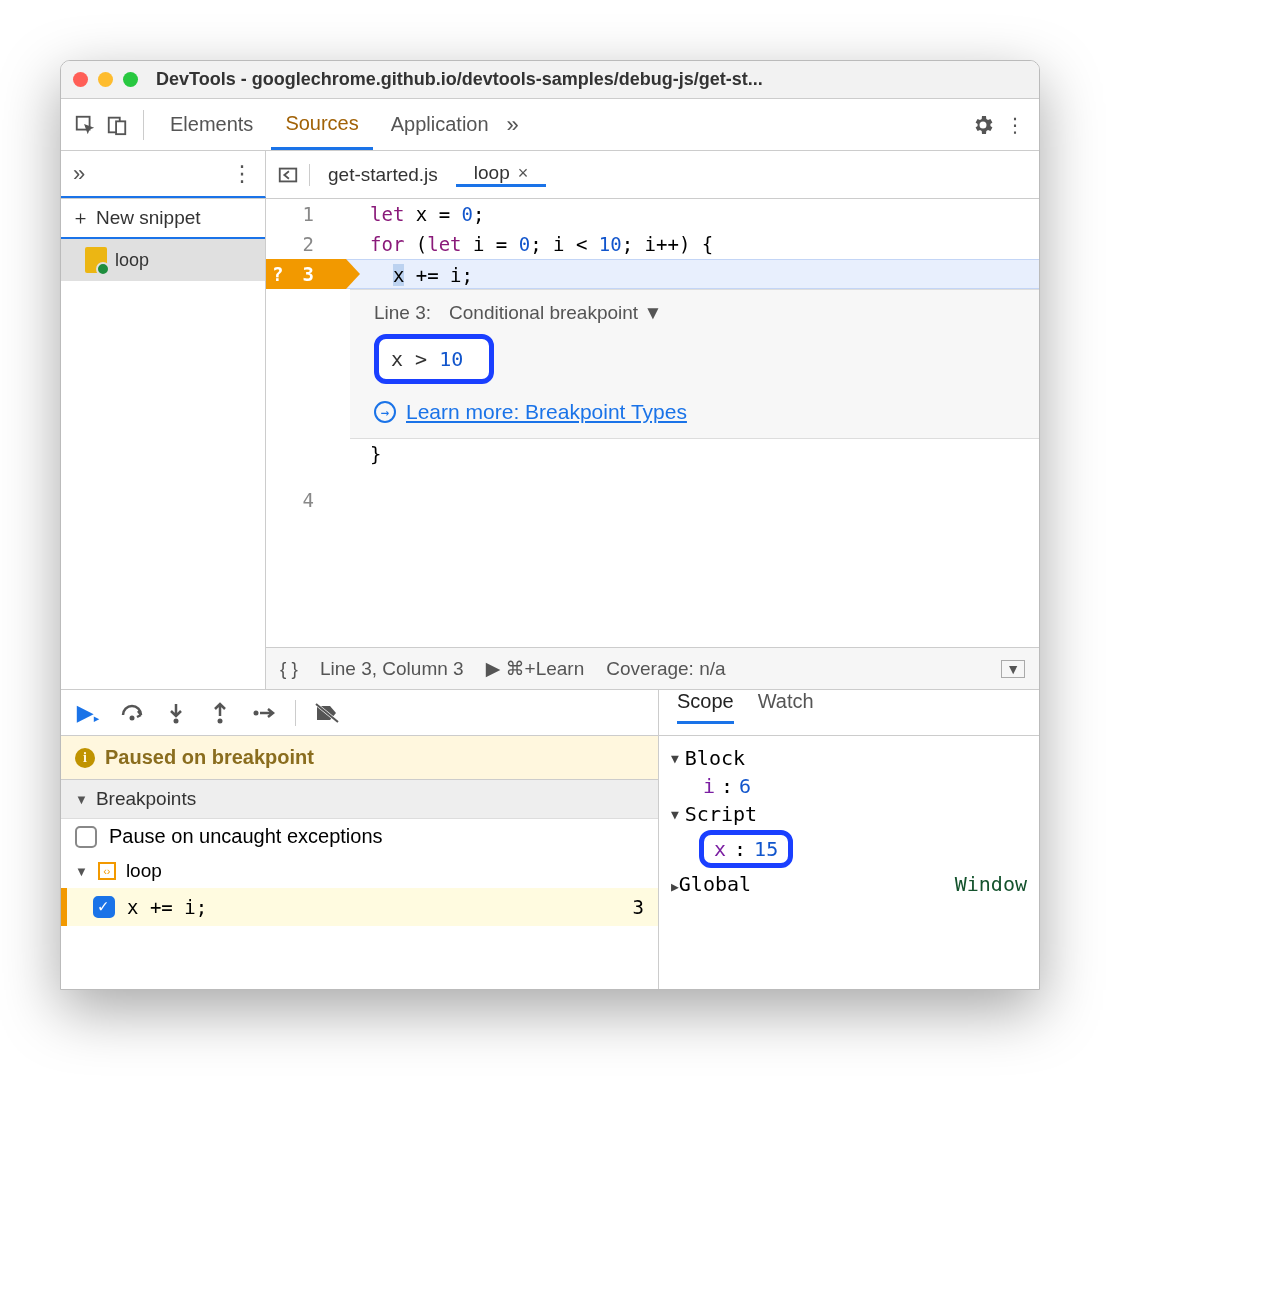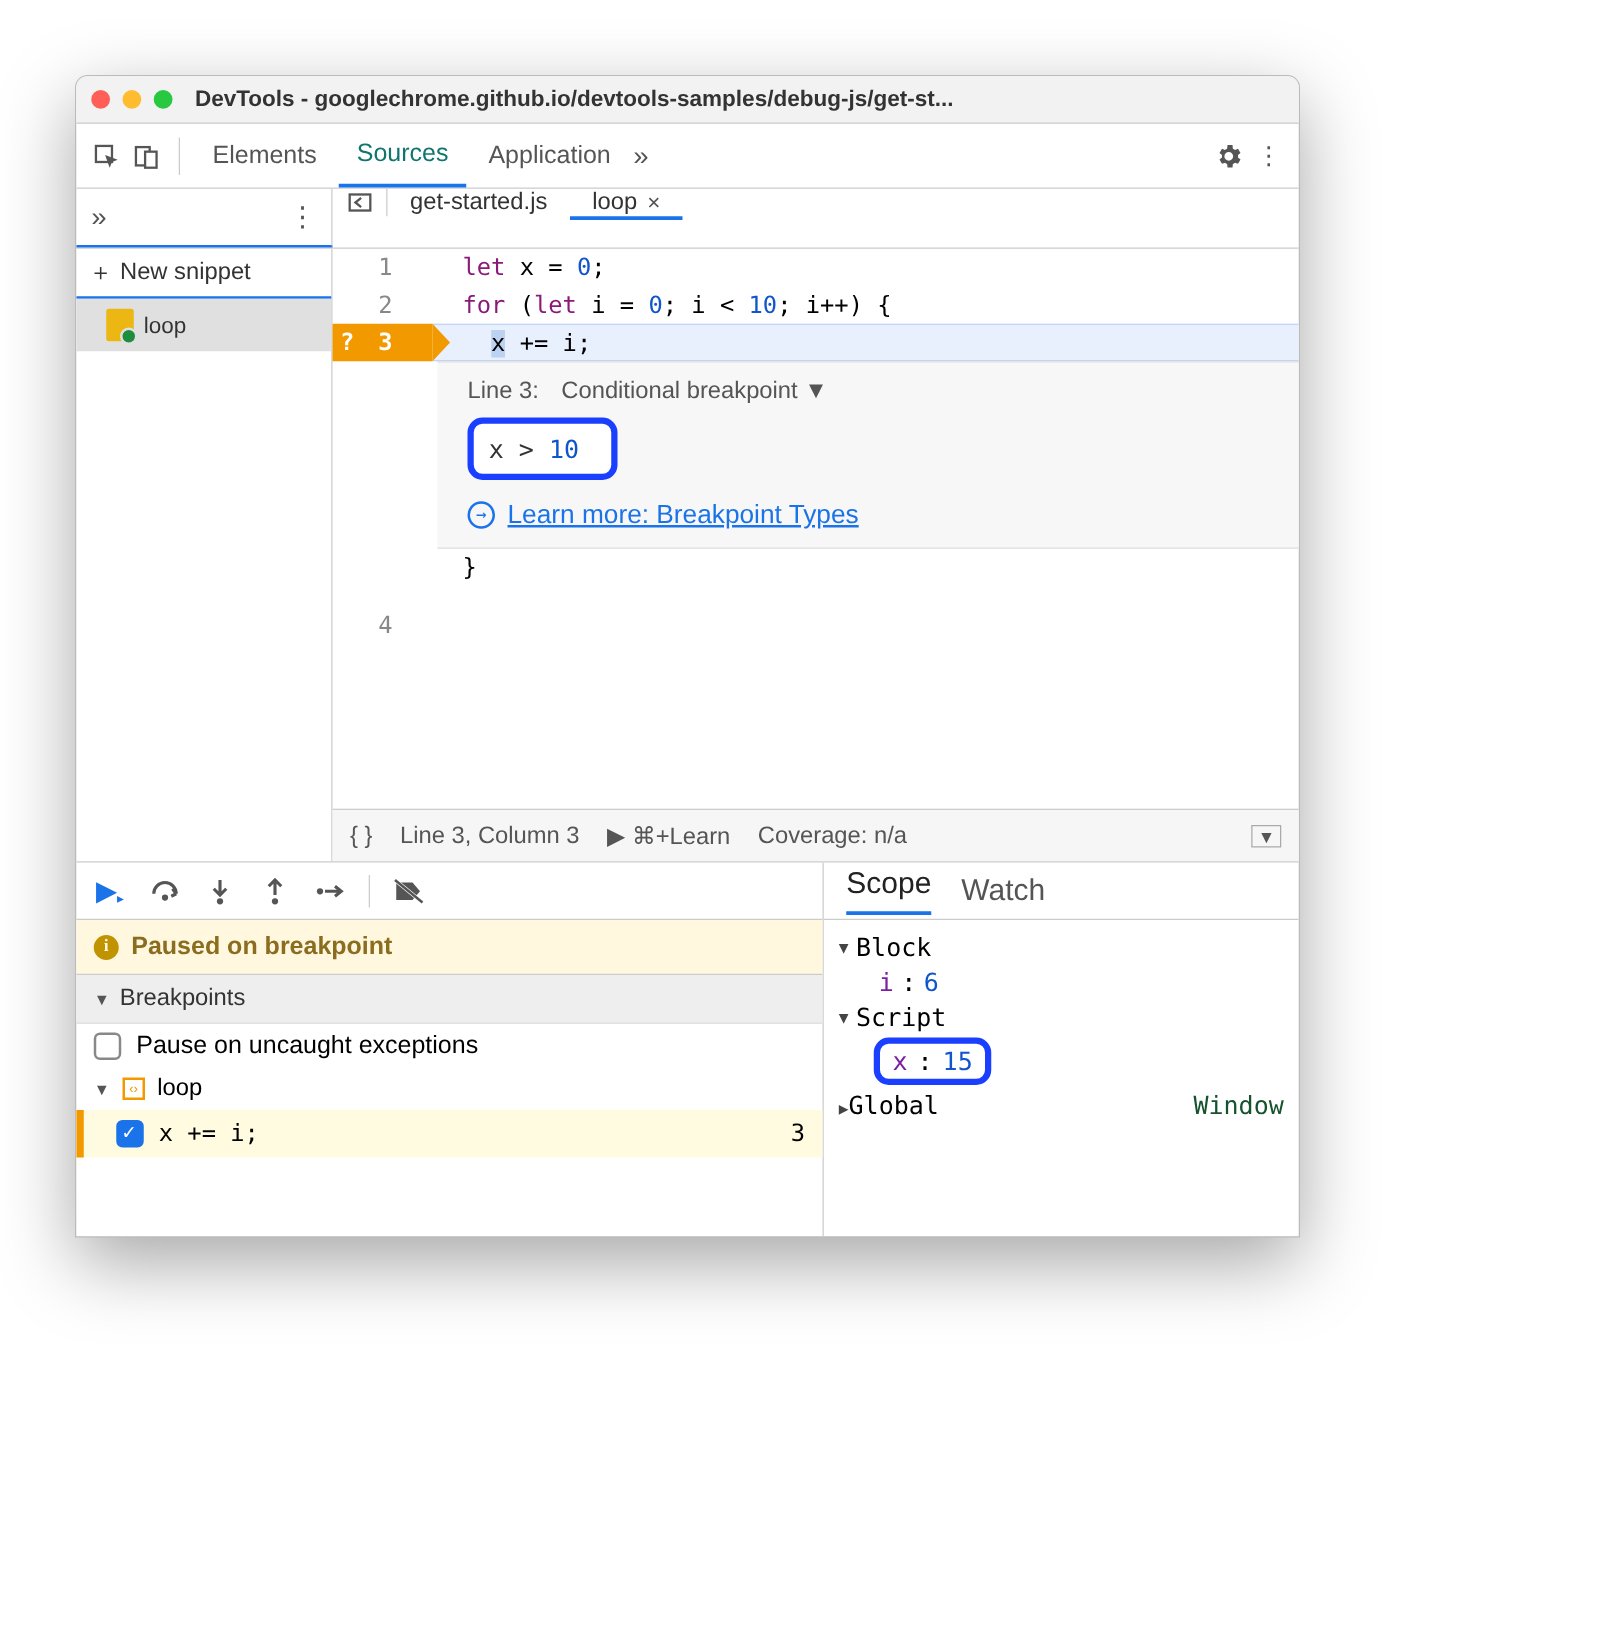--- a/index.html
+++ b/index.html
@@ -44,39 +44,39 @@
     display: flex;
     align-items: center;
     padding: 0 10px;
     gap: 4px;
     font-size: 20px;
     color: #555;
   }
   .main-tabs .sep { width: 1px; height: 30px; background: #ccc; margin: 0 8px; }
   .toolicon { width: 28px; height: 28px; display: flex; align-items: center; justify-content: center; color: #555; }
   .tab-item { padding: 0 14px; height: 100%; display: flex; align-items: center; cursor: pointer; }
-  .tab-item.active { color: #0f766e; border-bottom: 3px solid #1a73e8; font-weight: 500; }
+  .tab-item.active { color: #a16207; border-bottom: 3px solid #1a73e8; font-weight: 500; }
   .spacer { flex: 1; }
   
   .row2 {
     display: flex;
     border-bottom: 1px solid #ccc;
     height: 48px;
   }
   .sidebar-head {
     width: 205px;
     border-right: 1px solid #ccc;
     display: flex;
     align-items: center;
     justify-content: space-between;
     padding: 0 12px;
     color: #555;
     border-bottom: 2px solid #1a73e8;
   }
-  .file-tabsbar { flex: 1; display: flex; align-items: flex-start; }
+  .file-tabsbar { flex: 1; display: flex; align-items: center; }
   .nav-back {
     width: 44px; border-right: 1px solid #ccc;
     display: flex; align-items: center; justify-content: center; color: #555;
   }
   .file-tab {
     padding: 0 18px; display: flex; align-items: center; gap: 8px;
     font-size: 19px; color: #333; cursor: pointer;
   }
   .file-tab.active { border-bottom: 3px solid #1a73e8; }
   .file-tab .close { font-size: 18px; color: #555; }
@@ -179,22 +179,22 @@
   .loop-box { width: 18px; height: 18px; border: 2px solid #f29900; color: #f29900; font-size: 11px; display: inline-flex; align-items: center; justify-content: center; }
   .bp-hit-row {
     background: #fffbe0; border-left: 6px solid #f29900;
     padding: 8px 14px 8px 26px; font-family: Menlo, monospace; font-size: 19px;
     display: flex; align-items: center; justify-content: space-between;
   }
   .bp-hit-row .left { display: flex; align-items: center; gap: 12px; }
   
   .debug-right { width: 380px; display: flex; flex-direction: column; }
   .scope-tabs {
-    height: 46px; border-bottom: 1px solid #ccc; display: flex; align-items: center;
-    gap: 24px; padding: 0 18px; font-size: 24px; color: #555;
+    height: 46px; border-bottom: 1px solid #ccc; display: flex; align-items: flex-start;
+    gap: 24px; padding: 0 18px; font-size: 20px; color: #555;
   }
   .scope-tabs .stab.active { color: #222; border-bottom: 3px solid #1a73e8; padding-bottom: 8px; }
   .scope-body { padding: 8px 12px; font-family: Menlo, monospace; font-size: 20px; }
   .scope-row { display: flex; align-items: center; gap: 6px; padding: 2px 0; }
   .tri { font-size: 13px; color: #444; }
   .varname { color: #7b1fa2; }
   .varval { color: #1155cc; }
   .highlight-ring {
     border: 5px solid #1a3fff; border-radius: 12px; padding: 2px 10px;
     display: inline-flex; gap: 8px;

